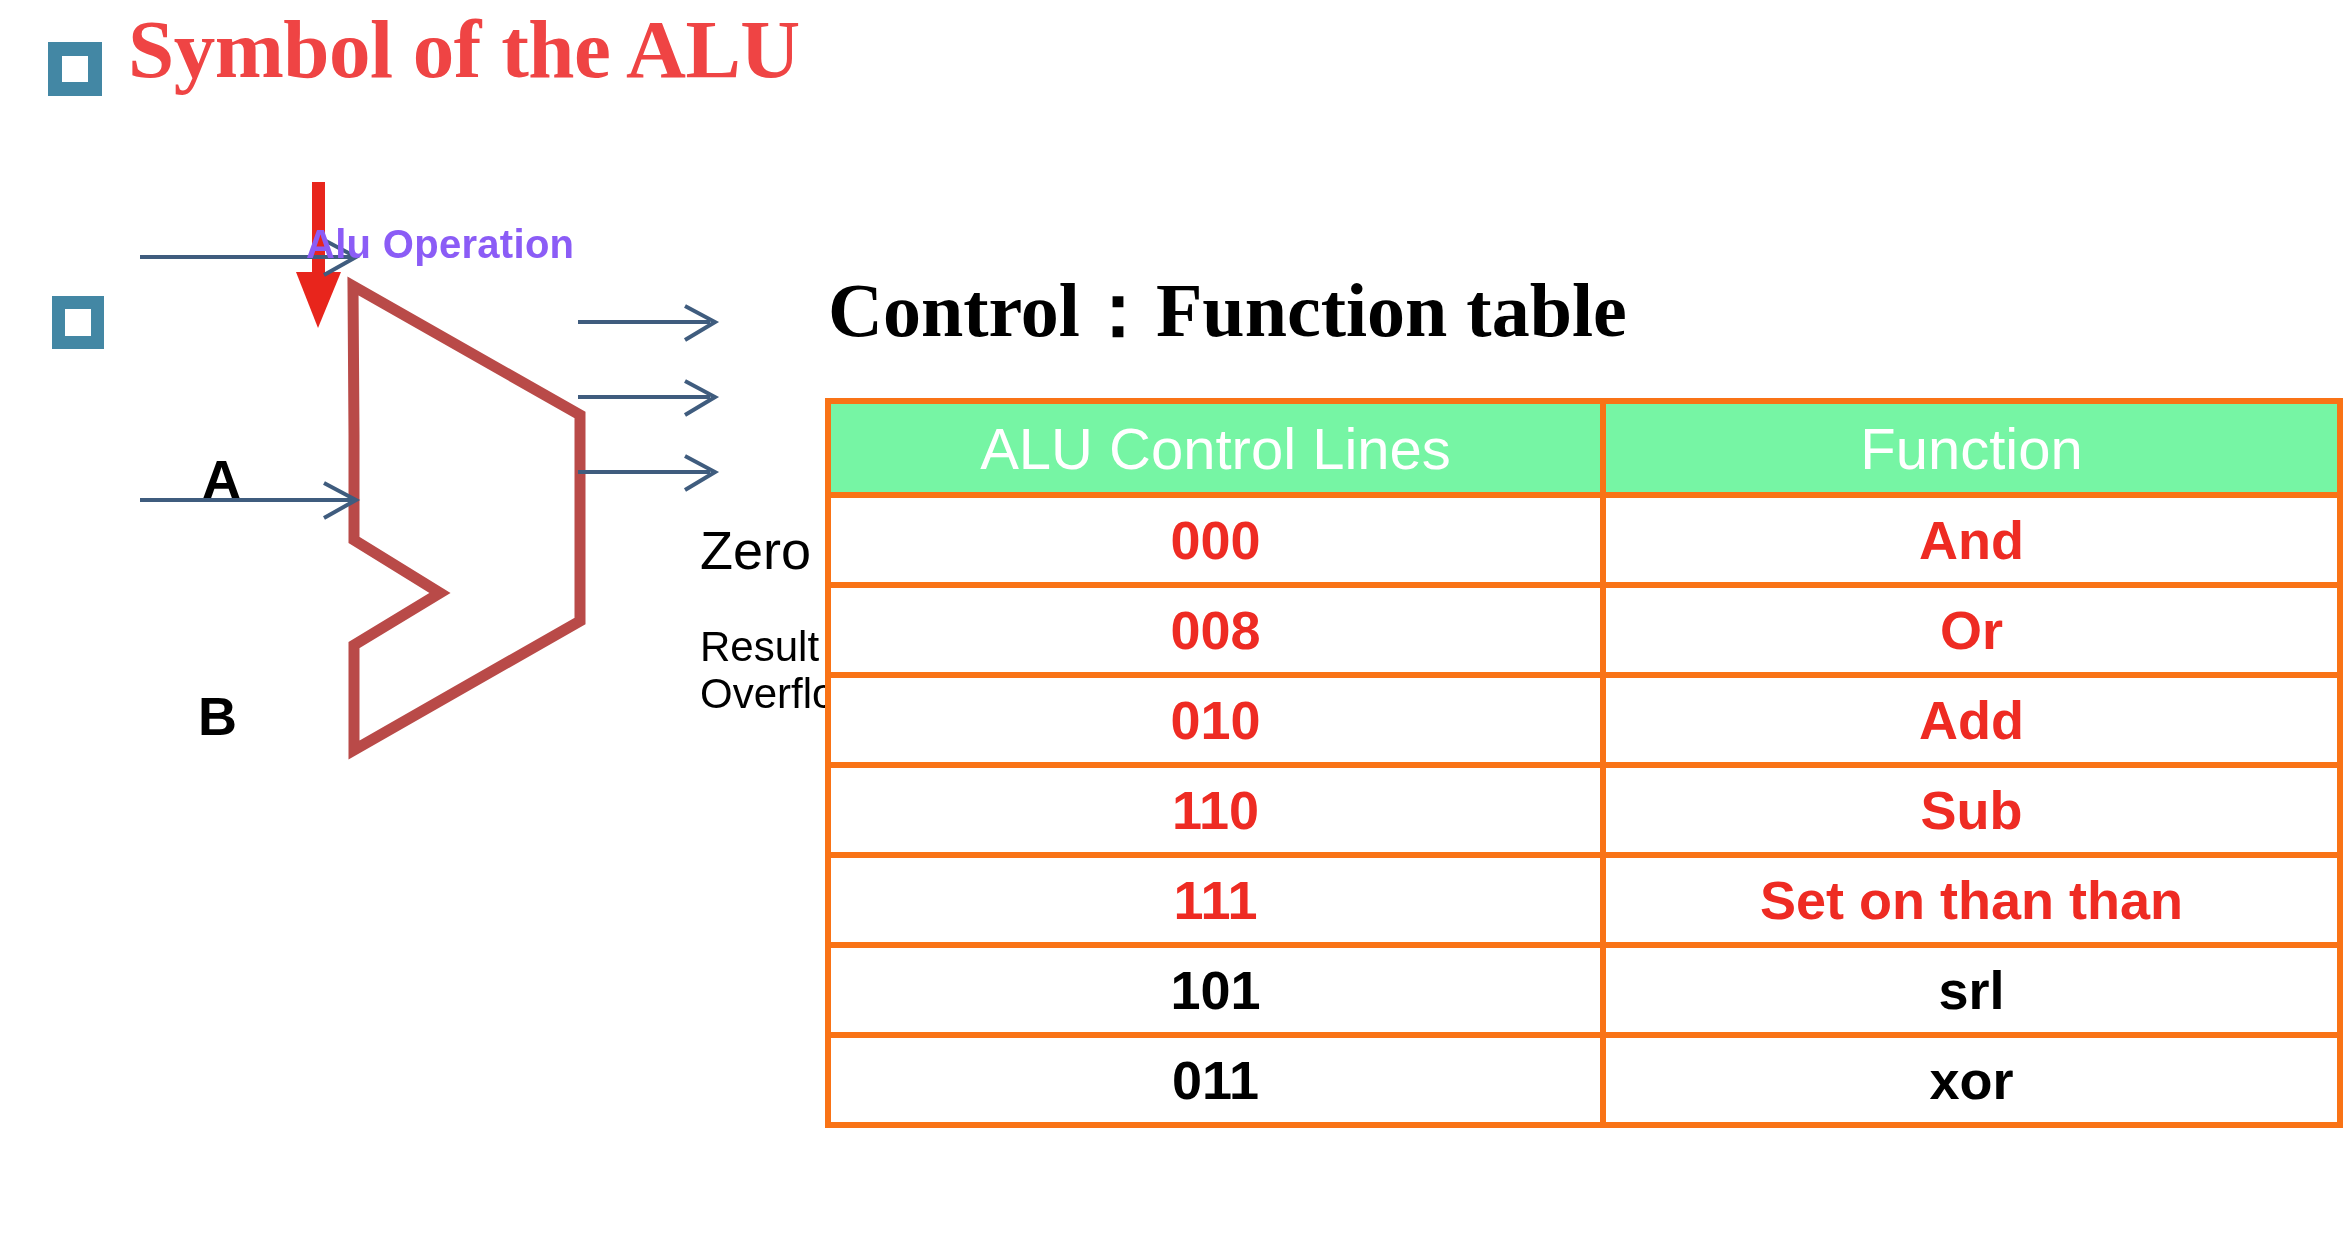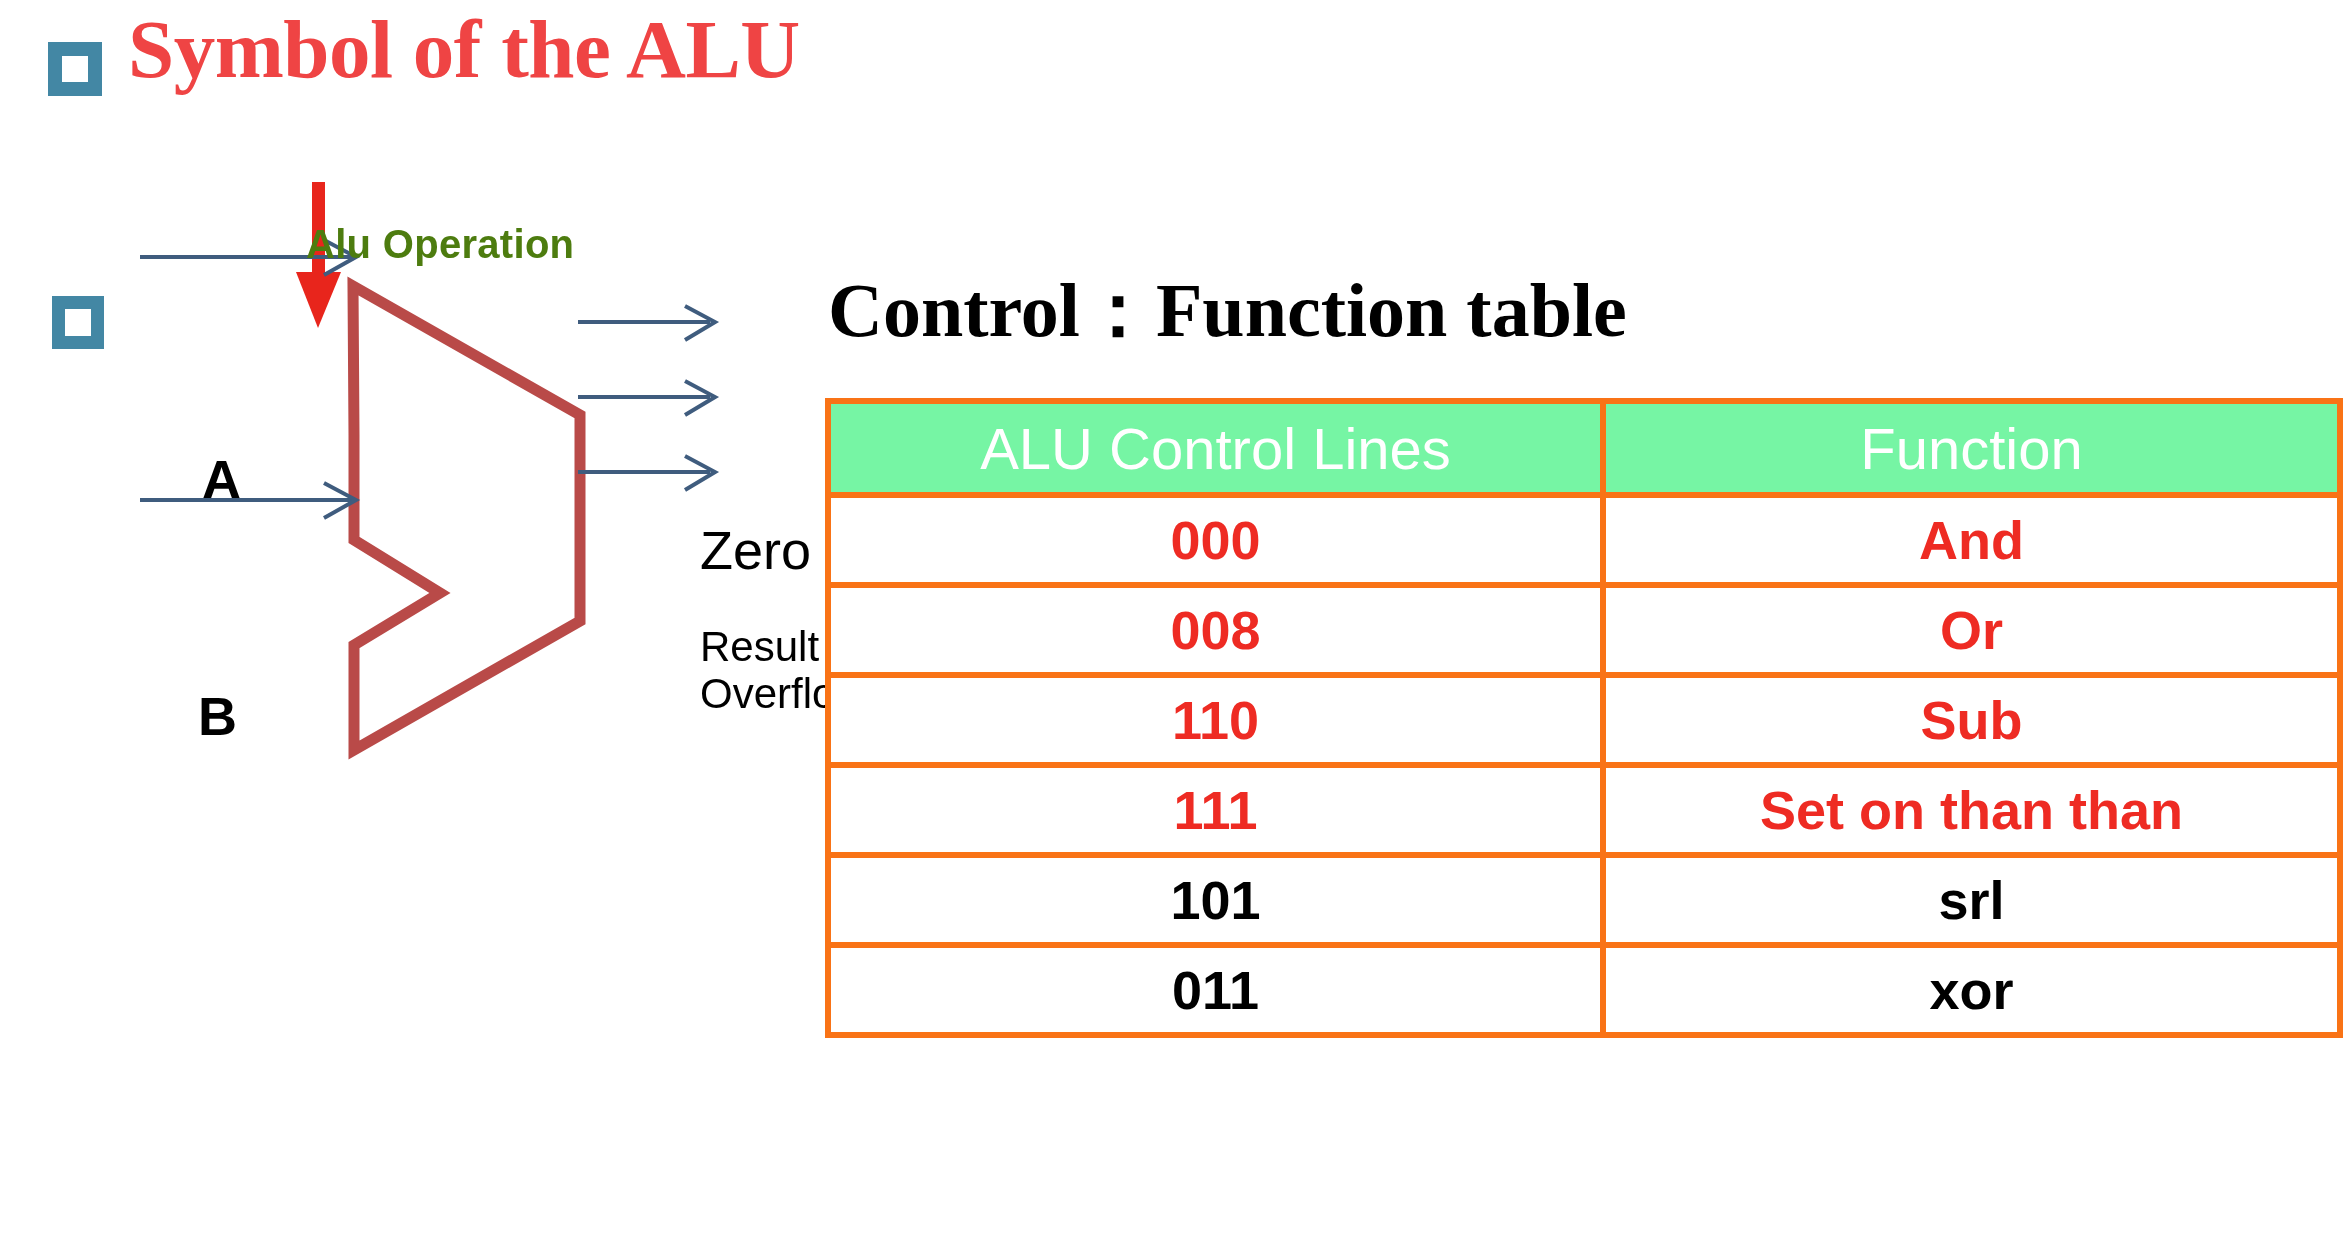--- a/index.html
+++ b/index.html
@@ -64,21 +64,21 @@
   .diagram-label {
     position: absolute;
     color: #000000;
     white-space: nowrap;
   }
   #alu-operation-label {
     left: 196px;
     top: 122px;
     font-size: 40px;
     font-weight: bold;
-    color: #4d7c0f;
+    color: #8b5cf6;
     letter-spacing: 0.3px;
   }
   #input-a-label {
     left: 92px;
     top: 348px;
     font-size: 54px;
     font-weight: bold;
   }
   #input-b-label {
     left: 88px;
@@ -230,20 +230,24 @@
   <tbody id="function-table-body">
       <tr>
         <td class="val-red">000</td>
         <td class="val-red">And</td>
       </tr>
       <tr>
         <td class="val-red">008</td>
         <td class="val-red">Or</td>
       </tr>
       <tr>
+        <td class="val-red">010</td>
+        <td class="val-red">Add</td>
+      </tr>
+      <tr>
         <td class="val-red">110</td>
         <td class="val-red">Sub</td>
       </tr>
       <tr>
         <td class="val-red">111</td>
         <td class="val-red">Set on than than</td>
       </tr>
       <tr>
         <td class="val-black">101</td>
         <td class="val-black">srl</td>

